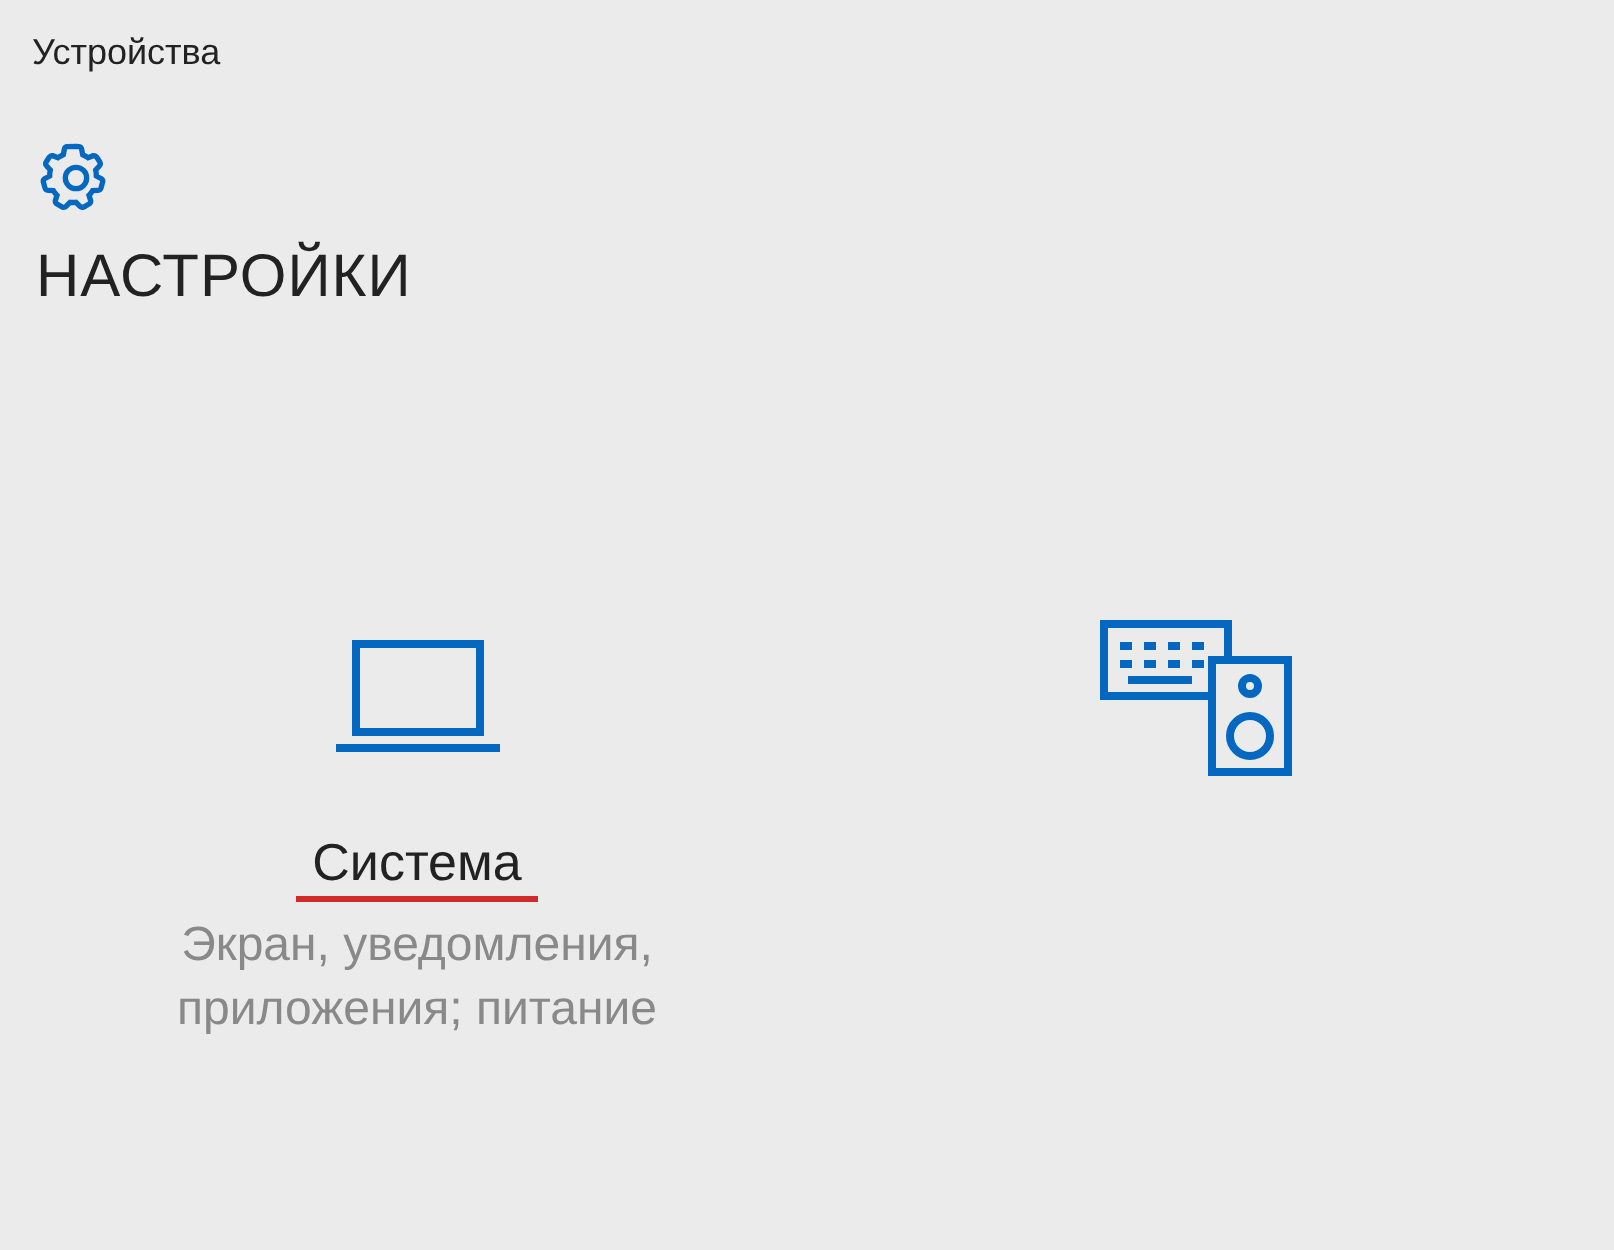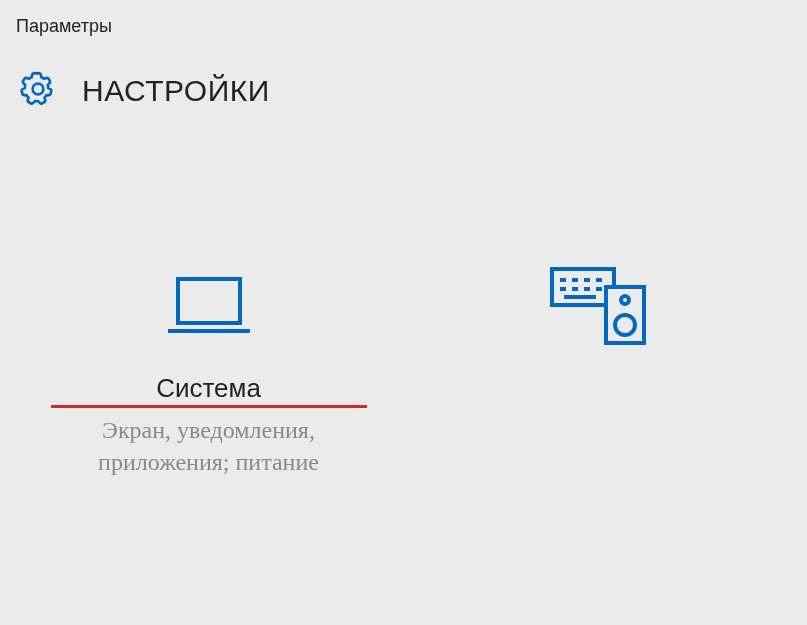--- a/index.html
+++ b/index.html
@@ -15,23 +15,24 @@
       overflow: hidden;
     }
     .window-title {
       padding: 16px 0 0 16px;
       font-size: 18px;
       color: #222;
       font-weight: 400;
     }
     .header-row {
       display: flex;
-      align-items: center;
-      gap: 24px;
+      align-items: flex-start;
+      gap: 8px;
       padding: 32px 0 0 18px;
+      flex-direction: column;
     }
     .gear-icon svg {
       width: 40px;
       height: 40px;
     }
     .header-title {
       font-size: 30px;
       color: #222;
       font-weight: 400;
       letter-spacing: 0.5px;
@@ -39,20 +40,21 @@
     .tiles {
       display: flex;
       justify-content: center;
       gap: 90px;
       margin-top: 150px;
       padding: 0 40px;
     }
     .tile {
       display: flex;
       flex-direction: column;
+      align-items: center;
       text-align: center;
       cursor: pointer;
       width: 300px;
     }
     .tile-icon {
       height: 90px;
       display: flex;
       align-items: center;
       justify-content: center;
     }
@@ -65,35 +67,34 @@
       margin-top: 20px;
       font-weight: 400;
       position: relative;
     }
     .tile-desc {
       font-size: 24px;
       color: #898989;
       margin-top: 10px;
       line-height: 1.35;
       font-weight: 400;
-      font-family: Liberation Serif, serif;
     }
     .underline-annotation {
       position: absolute;
       left: -8px;
       right: -8px;
       bottom: -4px;
       height: 3px;
       background: #d12a2a;
     }
   </style>
 </head>
 <body>
 
-<div class="window-title">Параметры</div>
+<div class="window-title">Устройства</div>
 
 <div class="header-row">
   <span class="gear-icon">
     <svg viewBox="0 0 24 24" fill="none" stroke="#0468c0" stroke-width="1.6">
       <circle cx="12" cy="12" r="3.2"></circle>
       <path d="M12 2.5 L12.9 2.6 A1 1 0 0 1 13.7 3.4 L14 5 A7.5 7.5 0 0 1 15.6 5.9 L17.2 5.3 A1 1 0 0 1 18.2 5.7 L19.2 7.3 A1 1 0 0 1 19 8.4 L17.9 9.6 A7.5 7.5 0 0 1 18.1 11.4 L19.6 12.2 A1 1 0 0 1 20 13.2 L19.5 15 A1 1 0 0 1 18.6 15.7 L17 15.8 A7.5 7.5 0 0 1 15.9 17.2 L16.4 18.8 A1 1 0 0 1 15.9 19.8 L14.3 20.7 A1 1 0 0 1 13.2 20.5 L12 19.3 A7.5 7.5 0 0 1 10.2 19.3 L9 20.5 A1 1 0 0 1 7.9 20.7 L6.3 19.8 A1 1 0 0 1 5.8 18.8 L6.3 17.2 A7.5 7.5 0 0 1 5.2 15.8 L3.6 15.7 A1 1 0 0 1 2.7 15 L2.2 13.2 A1 1 0 0 1 2.6 12.2 L4.1 11.4 A7.5 7.5 0 0 1 4.3 9.6 L3.2 8.4 A1 1 0 0 1 3 7.3 L4 5.7 A1 1 0 0 1 5 5.3 L6.6 5.9 A7.5 7.5 0 0 1 8.2 5 L8.5 3.4 A1 1 0 0 1 9.3 2.6 Z"></path>
     </svg>
   </span>
   <span class="header-title">НАСТРОЙКИ</span>
 </div>

